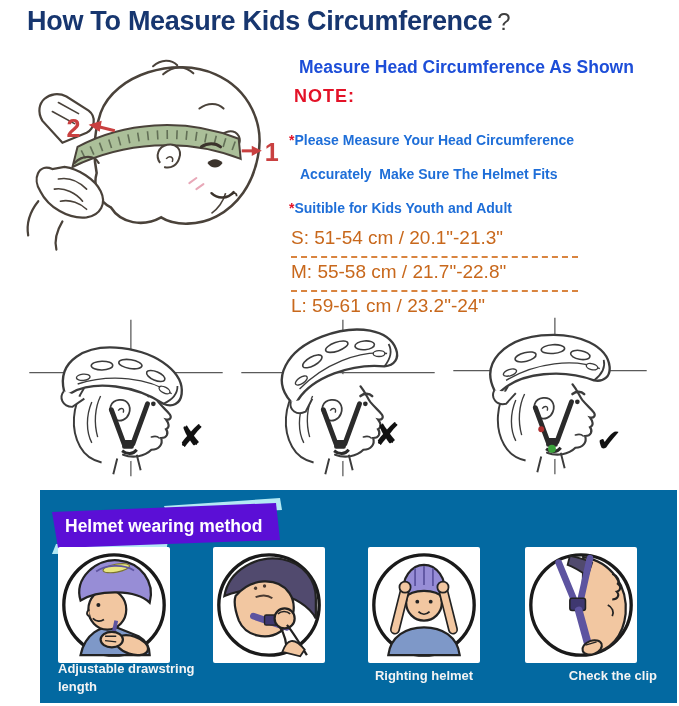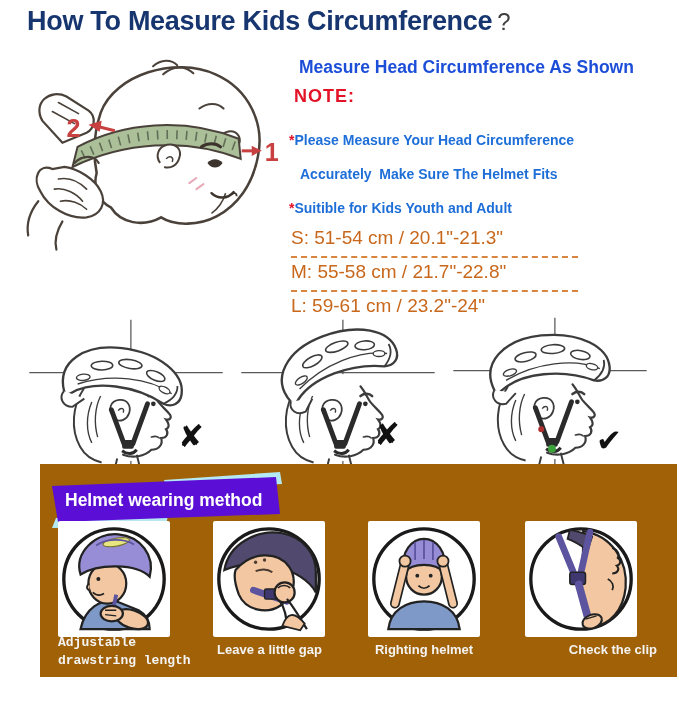--- a/index.html
+++ b/index.html
@@ -39,26 +39,26 @@
   .fit-svg { width:208px; height:168px; }
   .f1 { left:22px;  top:314px; }
   .f2 { left:234px; top:314px; }
   .f3 { left:446px; top:312px; }
   .mark { font-size:31px; font-weight:bold; color:#111; font-family:"DejaVu Sans", sans-serif; }
   .m1 { left:178px; top:418px; }
   .m2 { left:374px; top:416px; }
   .m3 { left:596px; top:422px; }
 
   
-  .panel { left:40px; top:464px; width:637px; height:213px; background:#a16207; }
+  .panel { left:40px; top:490px; width:637px; height:213px; background:#0369a1; }
   .banner-svg { left:8px; top:8px; }
   .card { width:112px; height:116px; top:57px; background:#ffffff; border-radius:2px; }
   .c1 { left:18px; }  .c2 { left:173px; }  .c3 { left:328px; }  .c4 { left:485px; }
   .step-label { color:#f4f4f4; font-size:13px; font-weight:bold; line-height:1.35; }
-  .l1 { left:18px;  top:170px; width:162px; text-align:left;font-family:Liberation Mono, monospace; }
+  .l1 { left:18px;  top:170px; width:162px; text-align:left; }
   .l2 { left:157px; top:177px; width:145px; text-align:center; }
   .l3 { left:310px; top:177px; width:148px; text-align:center; }
   .l4 { left:465px; top:177px; width:152px; text-align:right; }
 
   svg { display:block; }
 </style>
 </head>
 <body>
 
 <svg width="0" height="0" style="position:absolute">
@@ -254,16 +254,15 @@
       <path d="M30,14 L44,48" stroke="#5d54a0" stroke-width="6" stroke-linecap="round"></path>
       <path d="M58,10 L50,46" stroke="#5d54a0" stroke-width="6" stroke-linecap="round"></path>
       <rect x="40" y="46" width="14" height="11" rx="2" fill="#3f3870" stroke="#222" stroke-width="1.4"></rect>
       <path d="M48,57 L56,86" stroke="#5d54a0" stroke-width="7" stroke-linecap="round"></path>
       <ellipse cx="60" cy="90" rx="9" ry="6" transform="rotate(-20 60 90)" fill="#f2c7a1" stroke="#222" stroke-width="1.8"></ellipse>
       <path d="M54,88 L64,85" stroke="#222" stroke-width="1.2" fill="none"></path>
     </svg>
   </div>
 
   <div class="abs step-label l1">Adjustable drawstring length</div>
-  <div class="abs step-label l2">Leave a little gap</div>
   <div class="abs step-label l3">Righting helmet</div>
   <div class="abs step-label l4">Check the clip</div>
 </div>
 
 </body></html>

